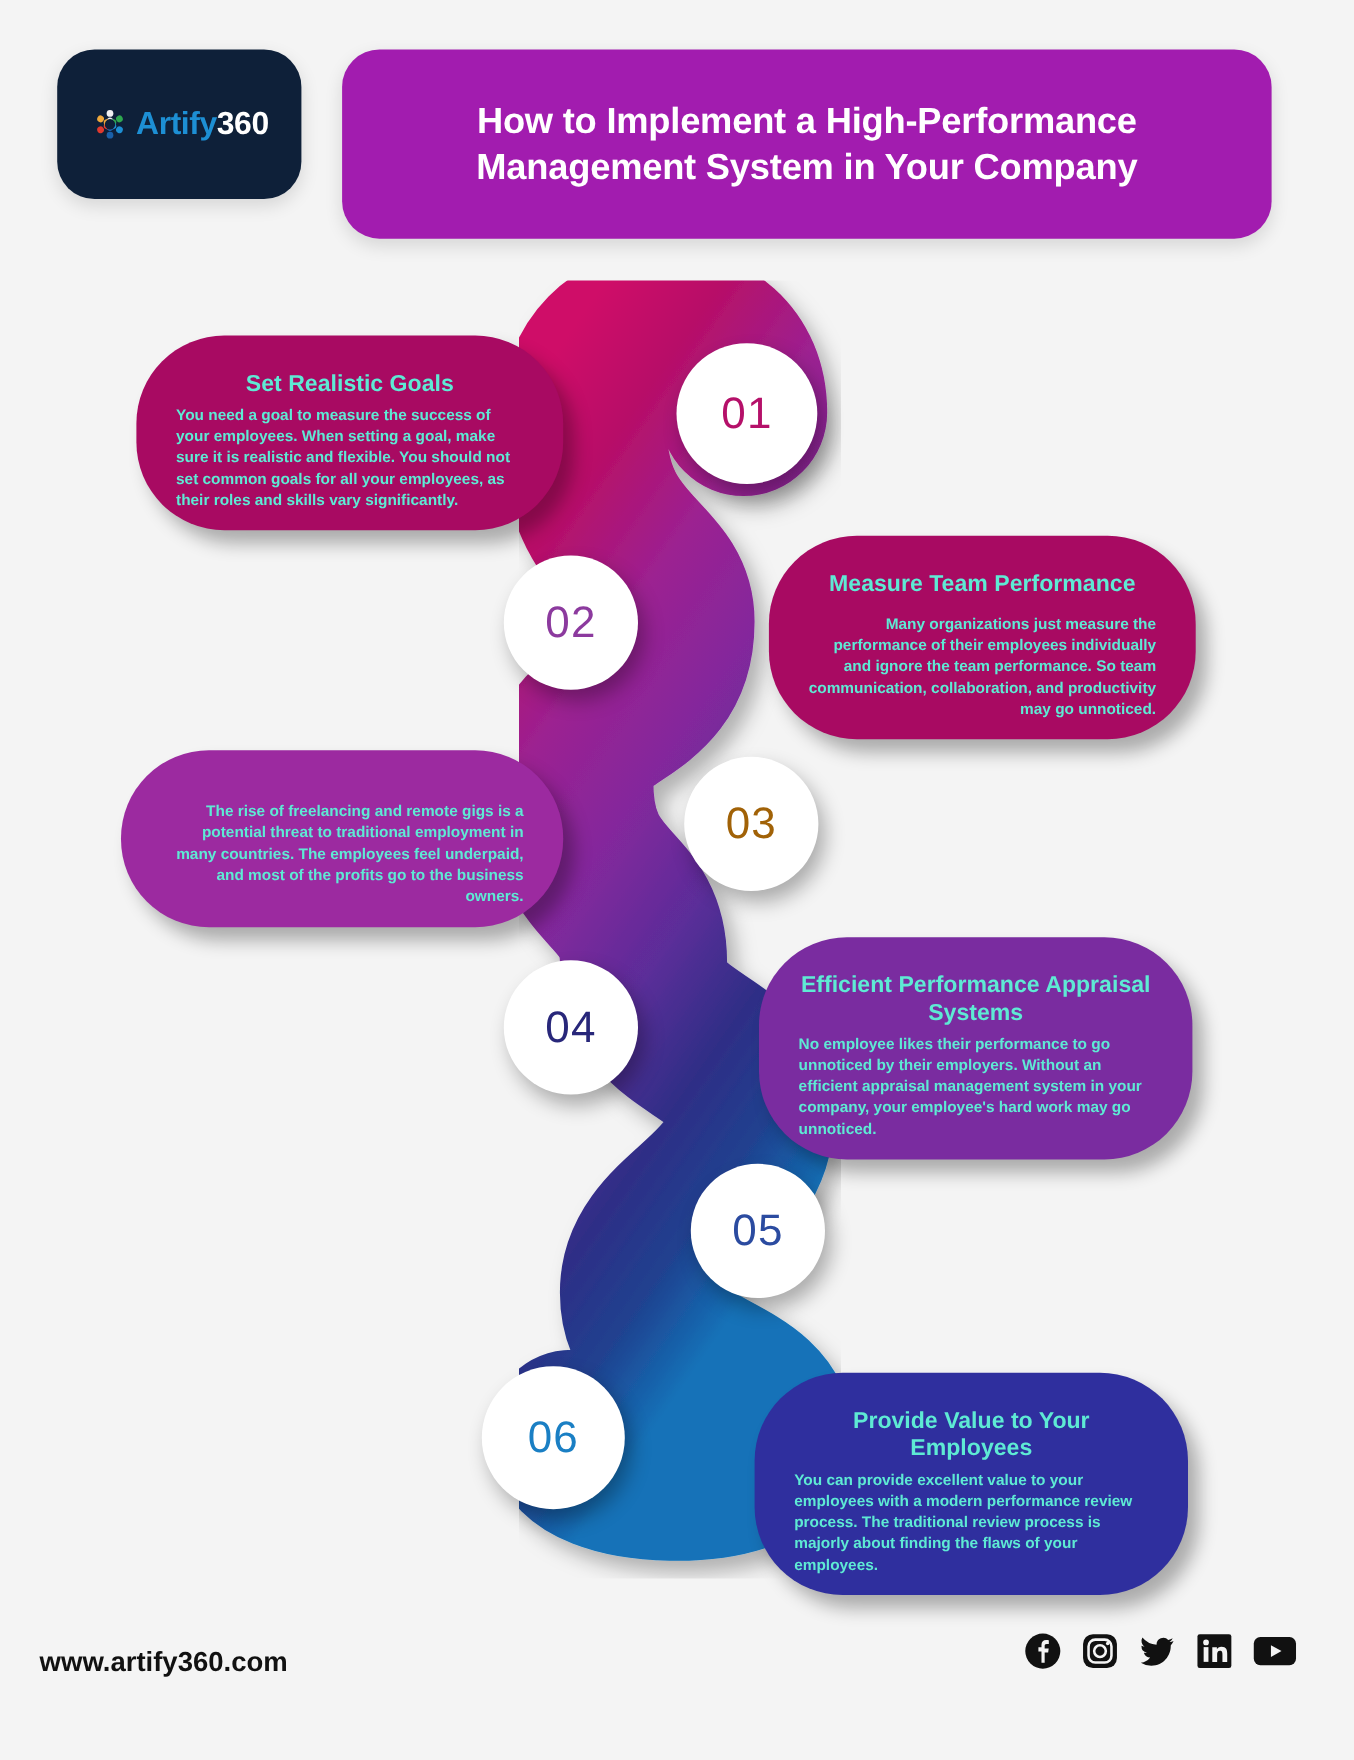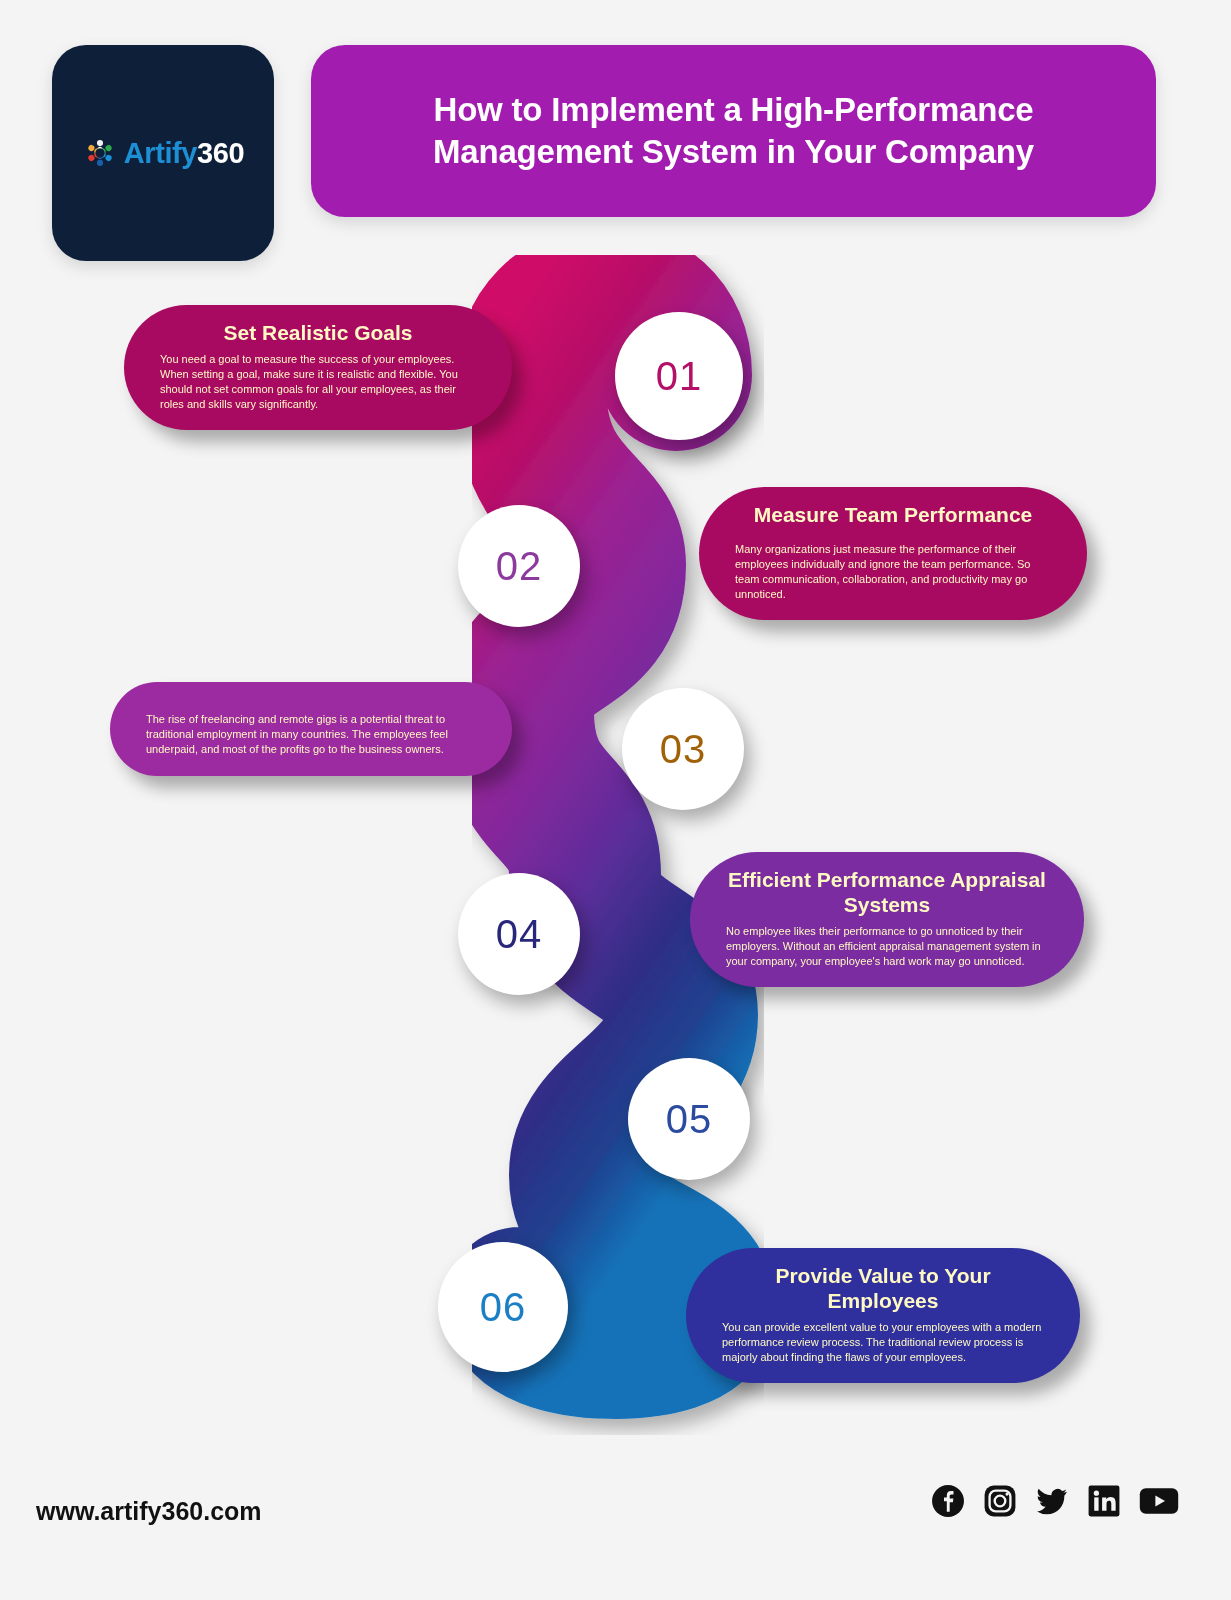--- a/index.html
+++ b/index.html
@@ -7,21 +7,21 @@
     width: 1231px; height: 1600px;
     background: #f4f4f4;
     font-family: "Liberation Sans", sans-serif;
     overflow: hidden;
   }
   #page { position: relative; width: 1231px; height: 1600px; background: #f4f4f4; }
 
   
   .logo-box {
     position: absolute; left: 52px; top: 45px;
-    width: 222px; height: 216px;
+    width: 222px; height: 136px;
     background: #0e2039;
     border-radius: 34px;
     display: flex; align-items: center; justify-content: center;
     box-shadow: 0 6px 16px rgba(0,0,0,0.12);
   }
   .logo-inner { display: flex; align-items: center; gap: 6px; }
   .logo-mark { width: 36px; height: 36px; flex: 0 0 36px; }
   .logo-word { font-size: 29px; font-weight: bold; letter-spacing: -0.4px; line-height: 1; }
   .logo-word .w1 { color: #1d8fd4; }
   .logo-word .w2 { color: #ffffff; }
@@ -52,33 +52,33 @@
     box-shadow: 6px 10px 18px rgba(0,0,0,0.30);
     font-size: 40px;
     font-weight: 400;
     letter-spacing: 1px;
   }
 
   
   .card {
     position: absolute;
     border-radius: 80px;
-    padding: 16px 36px 18px 36px;
-    color: #fef9c3;
+    padding: 32px 36px 18px 36px;
+    color: #5eead4;
     box-shadow: 10px 12px 16px rgba(0,0,0,0.30);
   }
   .card h3 {
     font-size: 21px; font-weight: bold; text-align: center;
     line-height: 1.18; margin-bottom: 6px;
   }
   .card p {
-    font-size: 11px; font-weight: normal; line-height: 1.38;
+    font-size: 14px; font-weight: bold; line-height: 1.38;
     text-align: left;
   }
-  .card.spaced p { margin-top: 14px; }
+  .card.spaced p { margin-top: 14px; text-align: right; }
 
   
   .footer-url {
     position: absolute; left: 36px; top: 1497px;
     font-size: 25px; font-weight: bold; color: #111111;
   }
   .social-row {
     position: absolute; right: 52px; top: 1484px;
     display: flex; align-items: center; gap: 18px;
   }

